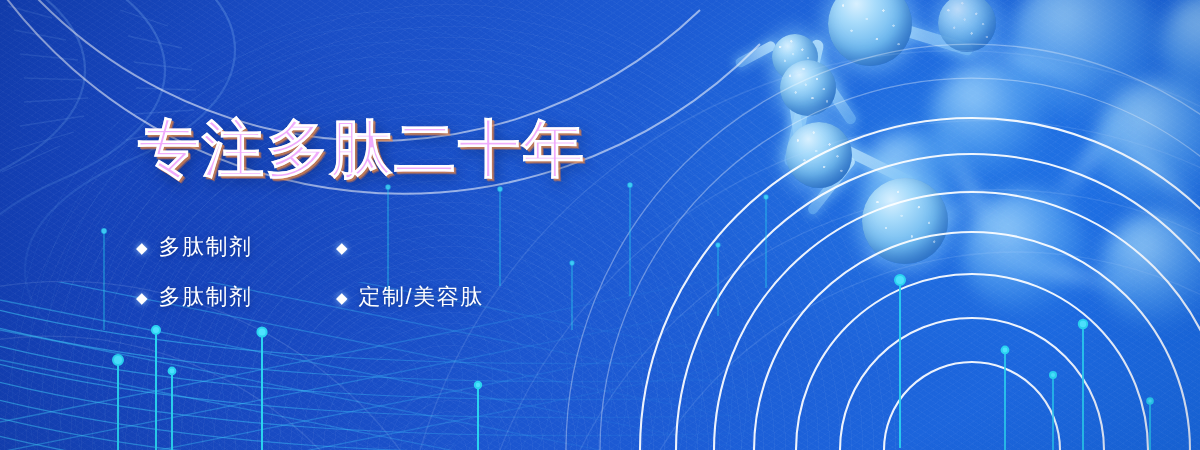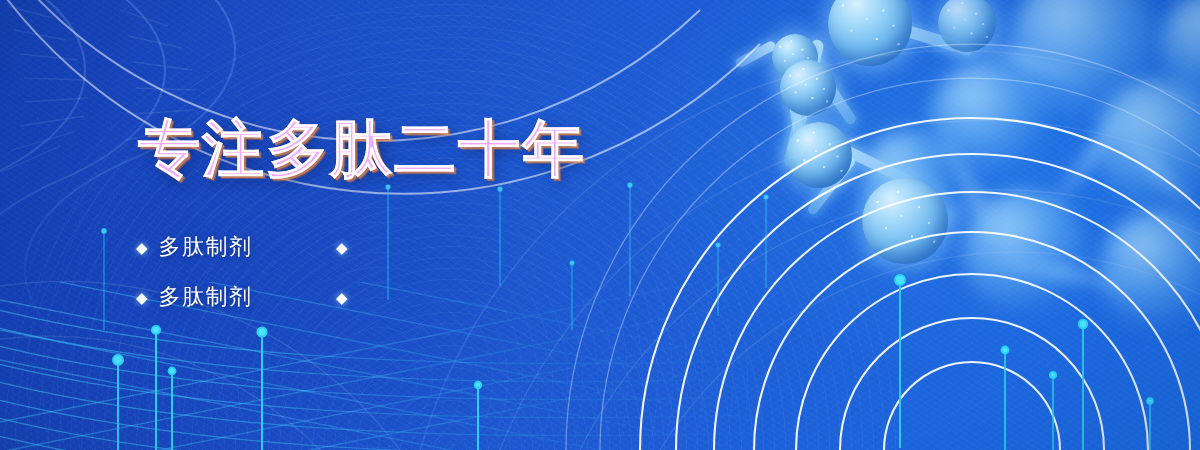--- a/index.html
+++ b/index.html
@@ -387,17 +387,18 @@
         <span class="dia">◆</span>
       </div>
 
       <div class="feature">
         <span class="dia">◆</span>
         <span class="lbl">多肽制剂</span>
       </div>
 
       <div class="feature">
         <span class="dia">◆</span>
+        <span class="lbl">定制/美容肽</span>
       </div>
 
     </div>
   </div>
 </div>
 
 </body></html>

